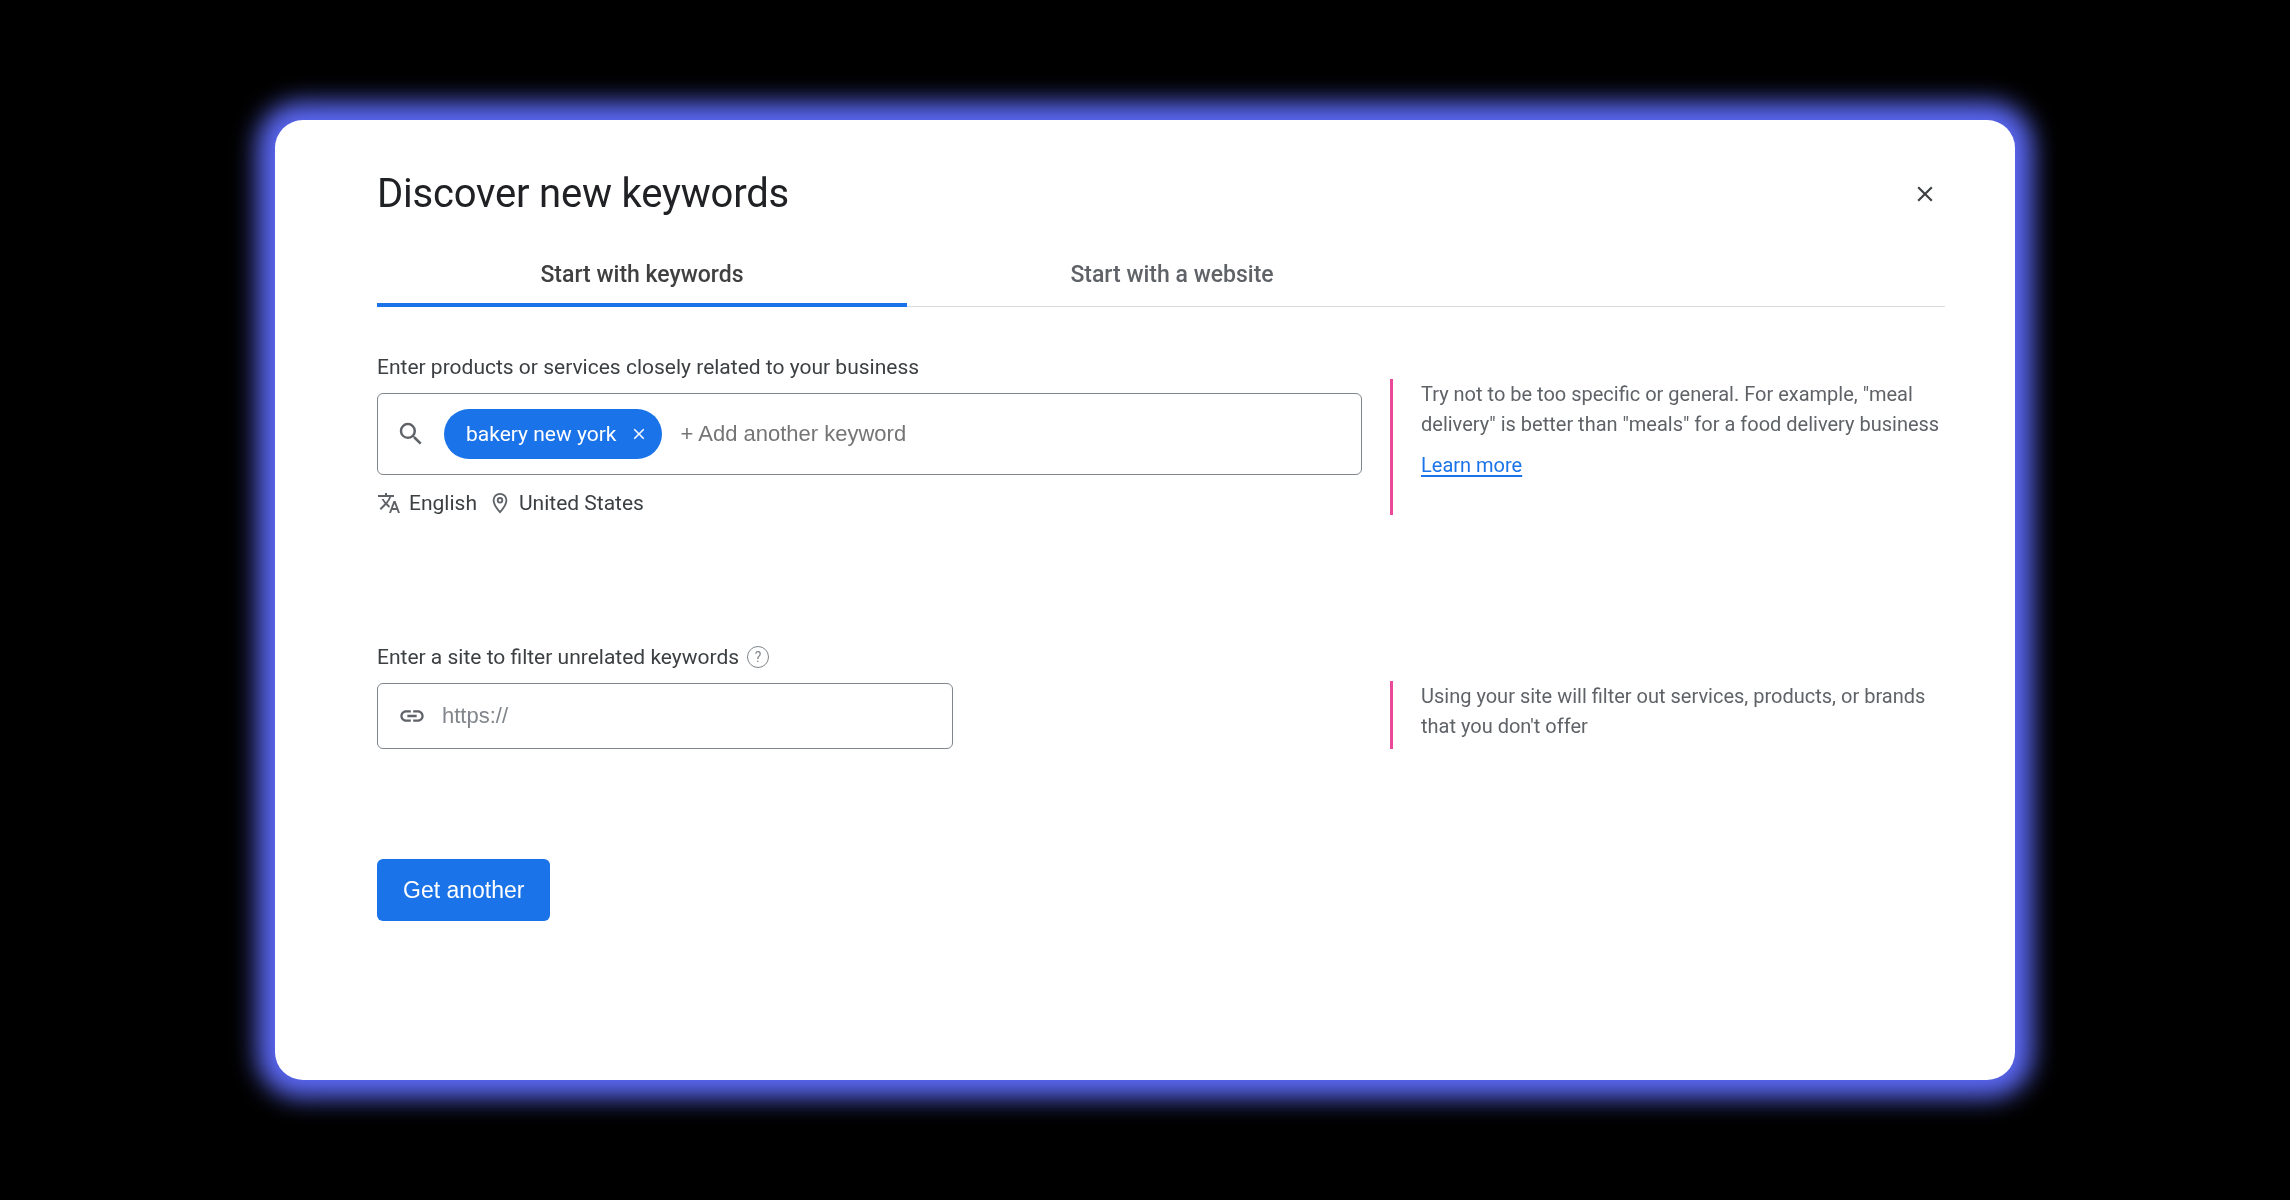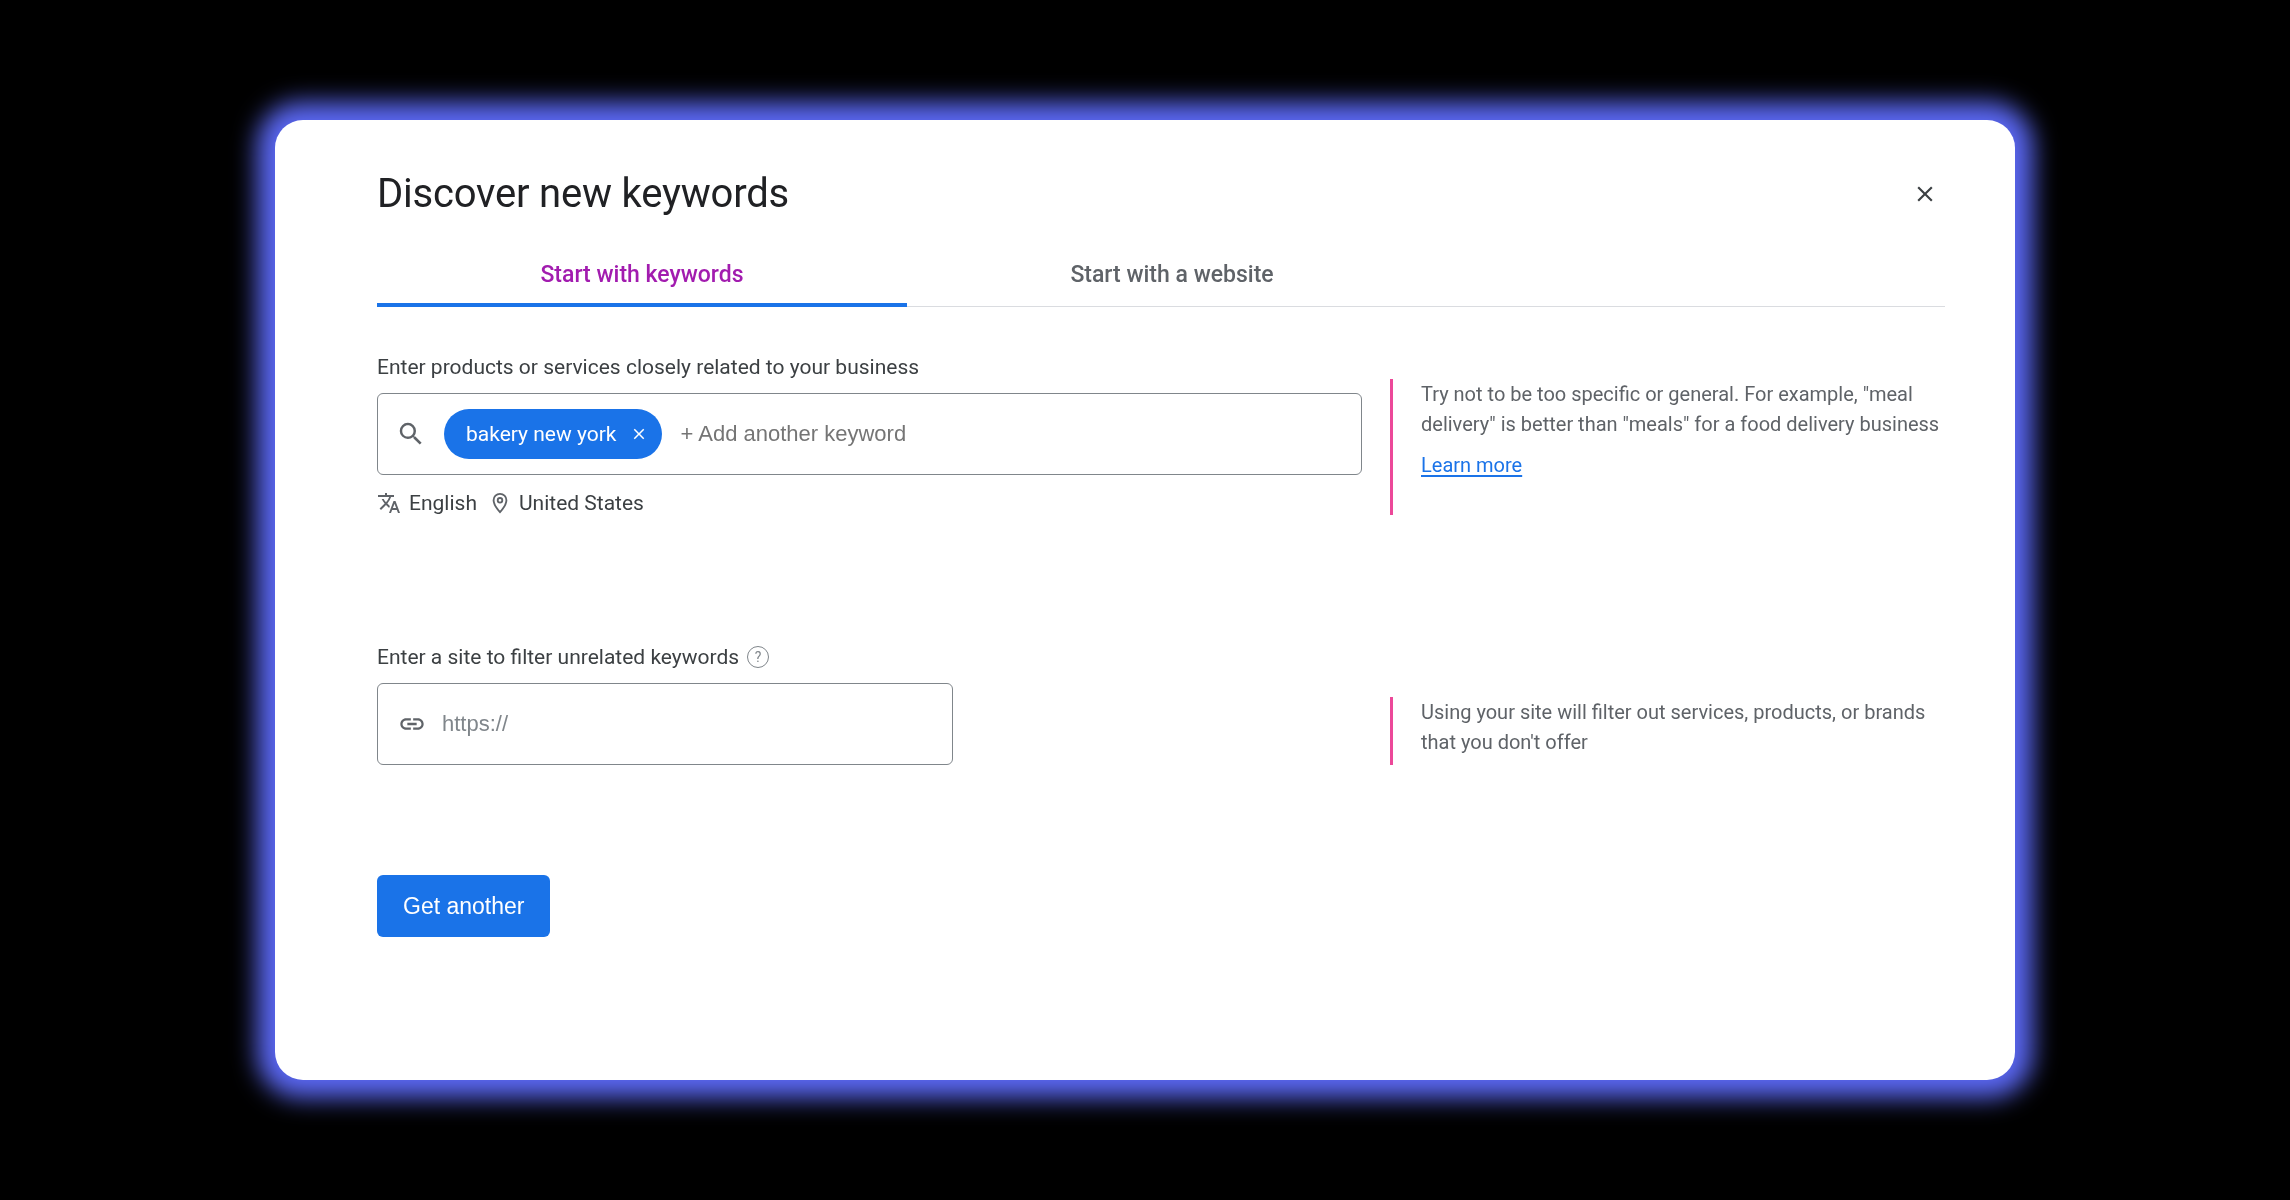--- a/index.html
+++ b/index.html
@@ -64,21 +64,21 @@
     width: 530px;
     text-align: center;
     padding: 16px 0 18px 0;
     font-size: 23px;
     color: #5f6368;
     cursor: pointer;
     position: relative;
     font-weight: 500;
   }
   .tab.active {
-    color: #a21caf;
+    color: #404040;
   }
   .tab.active::after {
     content: "";
     position: absolute;
     left: 0; right: 0; bottom: -1px;
     height: 4px;
     background: #1a73e8;
   }
   .section {
     display: flex;
@@ -169,21 +169,21 @@
     text-decoration: underline;
     text-underline-offset: 3px;
     cursor: pointer;
   }
   .section-gap {
     height: 130px;
   }
   .url-input {
     border: 1px solid #80868b;
     border-radius: 6px;
-    height: 82px;
+    height: 66px;
     width: 576px;
     display: flex;
     align-items: center;
     padding: 0 20px;
     gap: 16px;
   }
   .url-field {
     border: none;
     outline: none;
     font-size: 22px;

